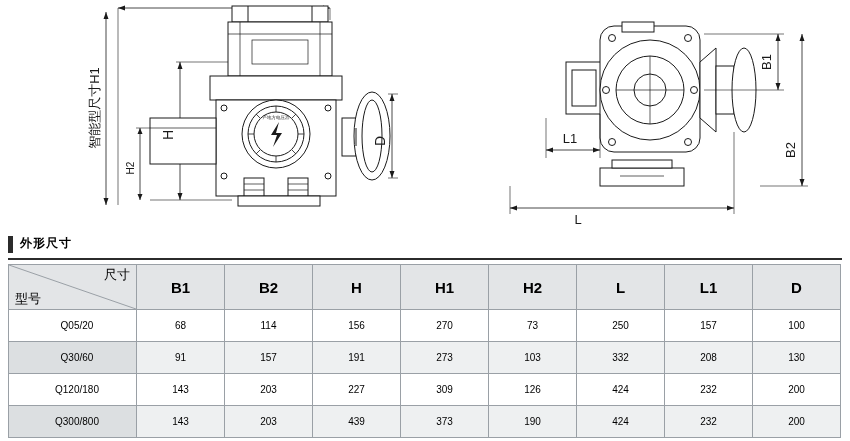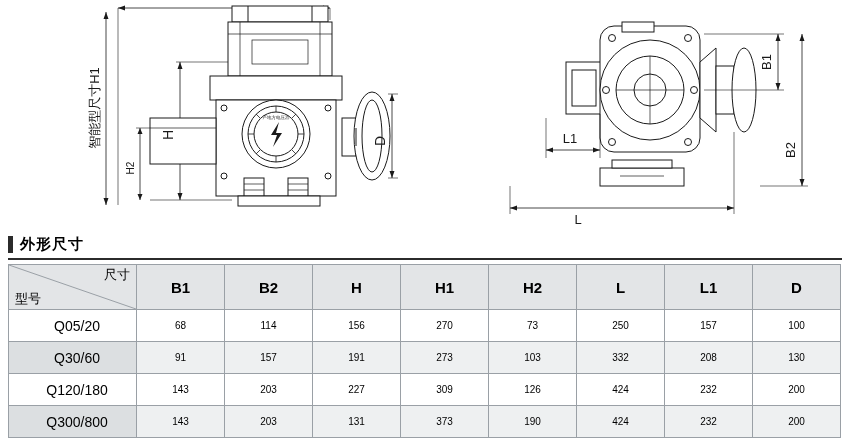--- a/index.html
+++ b/index.html
@@ -46,21 +46,21 @@
     left: 0;
     top: 4px;
     width: 5px;
     height: 17px;
     background: #2b2b2b;
   }
   .section-title {
     position: absolute;
     left: 12px;
     top: 3px;
-    font-size: 15px;
+    font-size: 12px;
     font-weight: bold;
     letter-spacing: 1px;
   }
   table.dims {
     border-collapse: collapse;
     width: 738px;
     table-layout: fixed;
   }
   table.dims td, table.dims th {
     border: 1px solid #9aa0a6;
@@ -76,21 +76,21 @@
     font-size: 15px;
   }
   table.dims tbody tr:nth-child(odd) td {
     background: #ffffff;
   }
   table.dims tbody tr:nth-child(even) td {
     background: #eef0f1;
   }
   table.dims tbody td:first-child {
     background: #e3e5e7;
-    font-size: 14px;
+    font-size: 10px;
     padding-left: 9px;
   }
   table.dims tbody tr:nth-child(even) td:first-child {
     background: #dcdfe1;
   }
   .corner-cell {
     position: relative;
     background: #e3e5e7 !important;
     height: 44px !important;
     padding: 0;
@@ -343,21 +343,21 @@
           <td>309</td>
           <td>126</td>
           <td>424</td>
           <td>232</td>
           <td>200</td>
         </tr>
         <tr>
           <td>Q300/800</td>
           <td>143</td>
           <td>203</td>
-          <td>131</td>
+          <td>439</td>
           <td>373</td>
           <td>190</td>
           <td>424</td>
           <td>232</td>
           <td>200</td>
         </tr>
       </tbody>
     </table>
   </div>
 

